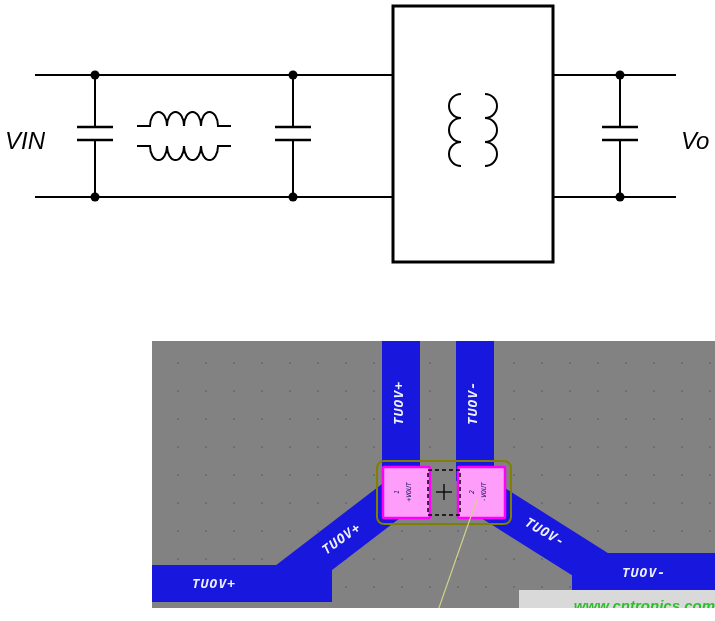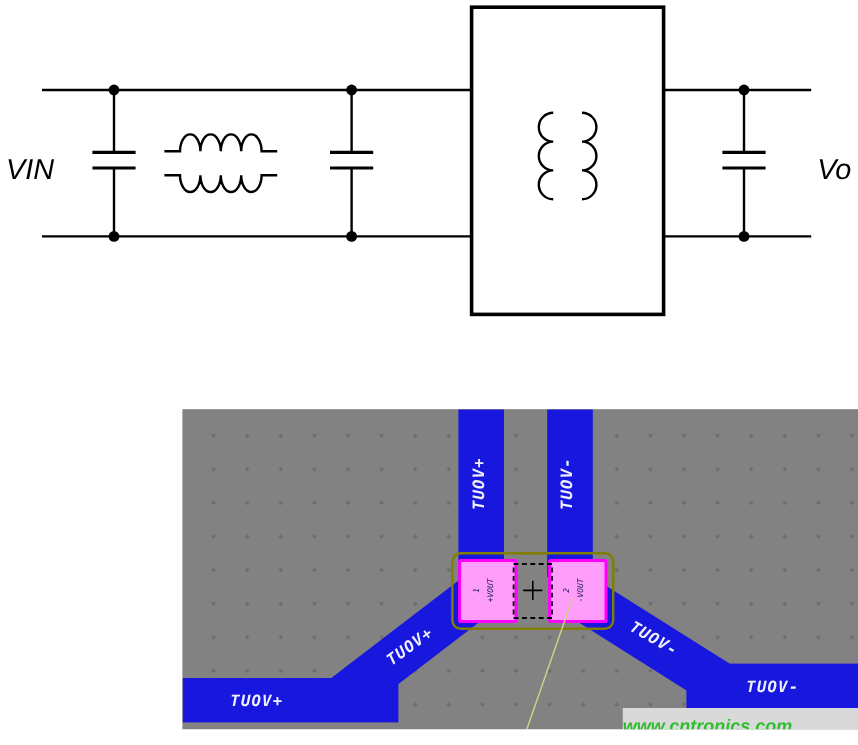--- a/index.html
+++ b/index.html
@@ -42,21 +42,21 @@
   }
   .pad-label{
     fill:var(--pad-text,#14145e);
     font-family:"DejaVu Sans Mono",monospace;
     font-size:6.5px;
   }
   .ratsnest{stroke:var(--ratsnest-yellow,#d2d288);stroke-width:1.2;fill:none;}
   .watermark{
     position:absolute;right:0;bottom:0;width:196px;height:31px;
     background:var(--watermark-bg,#d9d9d9);
-    display:flex;align-items:center;justify-content:flex-start;
+    display:flex;align-items:center;justify-content:flex-end;
     color:var(--watermark-green,#2fbe2f);
     font-size:15px;font-weight:600;
     font-family:"Liberation Sans",sans-serif;
   }
 </style>
 </head>
 <body>
 
 <div class="page">
 

